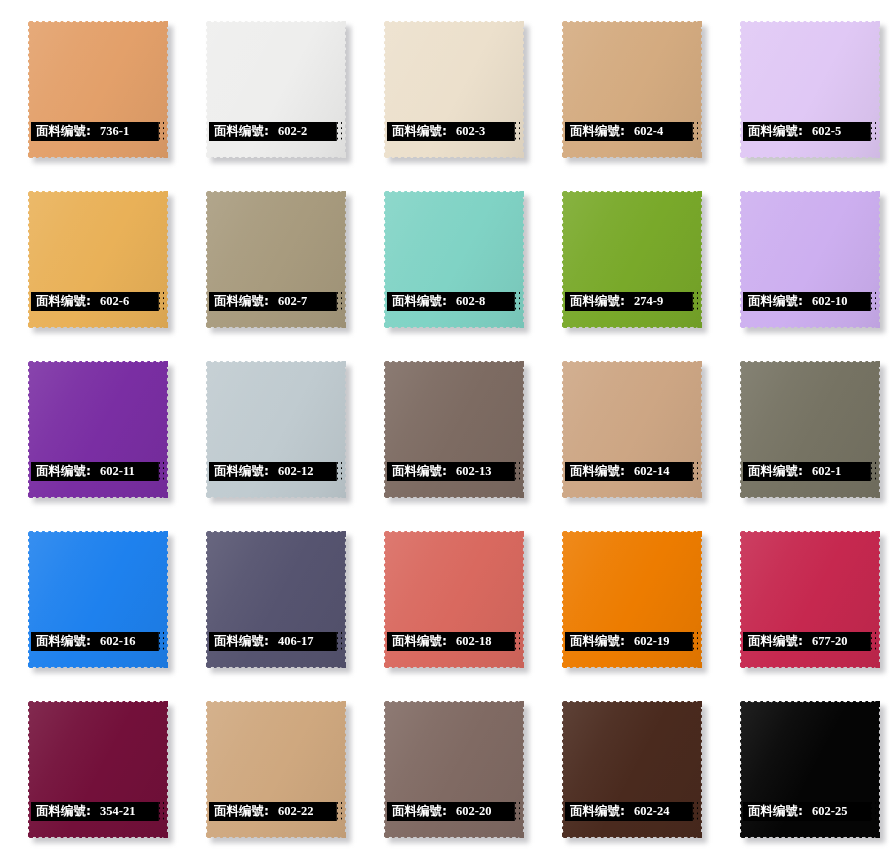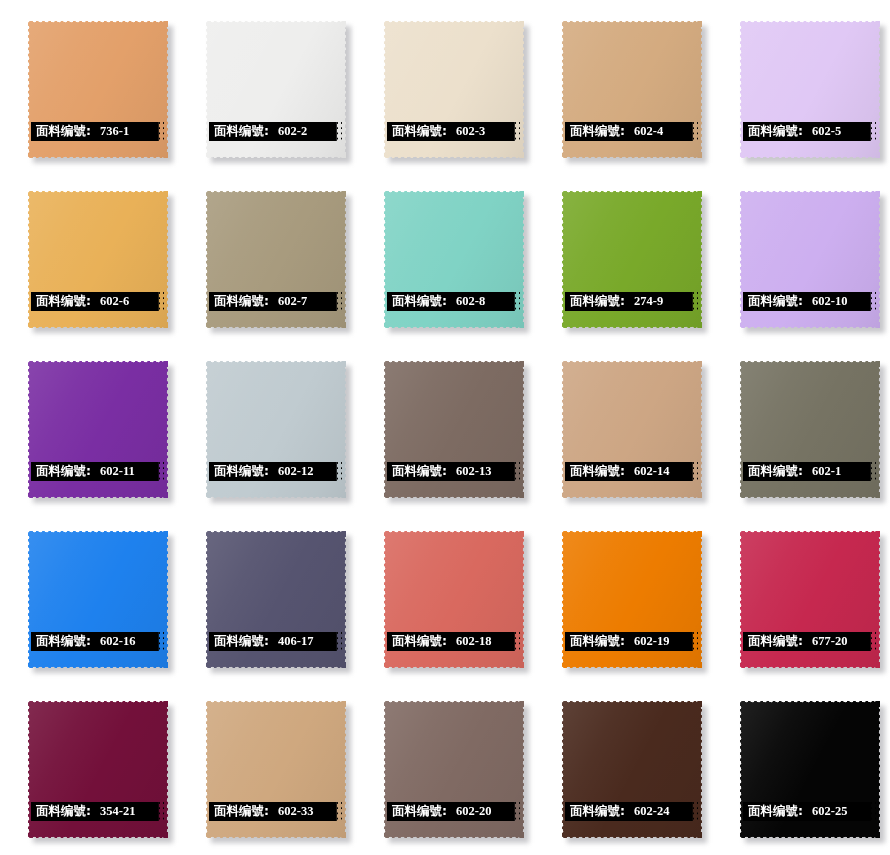--- a/index.html
+++ b/index.html
@@ -380,21 +380,21 @@
       </div>
     </div>
     <div class="swatch-cell">
       <div class="swatch">
         <div class="swatch-shadow"></div>
         <div class="swatch-body" style="background: rgb(207, 168, 127);">
           <div class="swatch-sheen"></div>
         </div>
         <div class="swatch-label" style="background: rgb(0, 0, 0); color: rgb(255, 255, 255);">
           <span class="label-prefix">面料编號:</span>
-          <span class="label-code">602-33</span>
+          <span class="label-code">602-22</span>
         </div>
       </div>
     </div>
     <div class="swatch-cell">
       <div class="swatch">
         <div class="swatch-shadow"></div>
         <div class="swatch-body" style="background: rgb(128, 106, 99);">
           <div class="swatch-sheen"></div>
         </div>
         <div class="swatch-label" style="background: rgb(0, 0, 0); color: rgb(255, 255, 255);">

